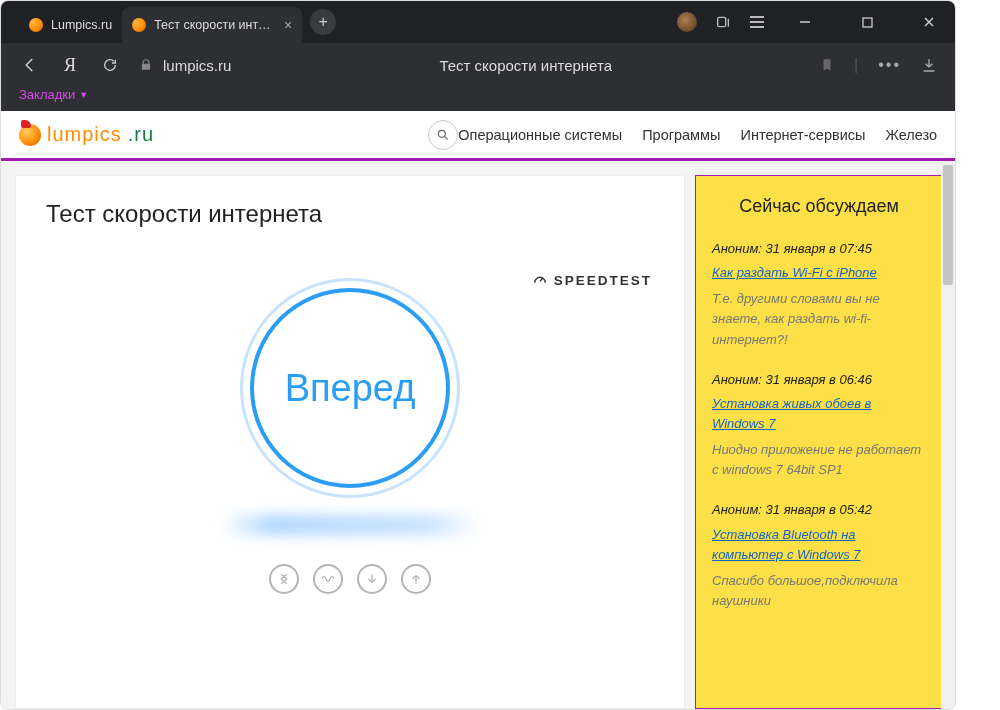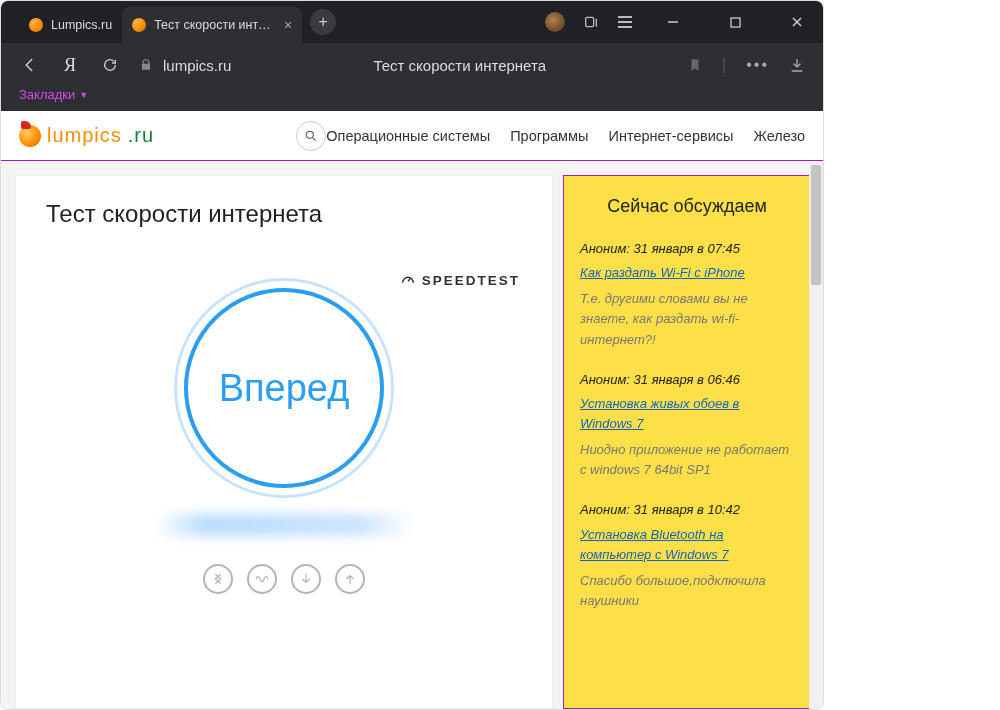--- a/index.html
+++ b/index.html
@@ -1,17 +1,17 @@
 <!DOCTYPE html>
 <html><head>
 <meta charset="utf-8">
 <style>
 * { margin: 0; padding: 0; box-sizing: border-box; font-family: -apple-system, "Segoe UI", Arial, sans-serif; }
 html, body { width: 1000px; height: 710px; overflow: hidden; background: #fff; }
-.window { width: 824px; height: 710px; background: #fff; border-radius: 8px; overflow: hidden; display: flex; flex-direction: column; border: 1px solid #ddd; }
+.window { width: 956px; height: 710px; background: #fff; border-radius: 8px; overflow: hidden; display: flex; flex-direction: column; border: 1px solid #ddd; }
 
 .titlebar { height: 42px; background: #202124; display: flex; align-items: center; color: #ccc; font-size: 13px; }
 .tabs { display: flex; align-items: flex-end; height: 100%; padding-left: 18px; }
 .tab { display: flex; align-items: center; height: 36px; padding: 0 10px; gap: 8px; color: #ddd; border-top-left-radius: 8px; border-top-right-radius: 8px; cursor: pointer; max-width: 180px; }
 .tab.active { background: #2e2f33; }
 .tab-favicon { width: 14px; height: 14px; border-radius: 50%; background: radial-gradient(circle at 30% 30%, #ffb347 0%, #ff8c00 60%, #b35900 100%); flex-shrink: 0; }
 .tab-title { white-space: nowrap; overflow: hidden; text-overflow: ellipsis; font-size: 12.5px; }
 .tab-close { font-size: 14px; color: #aaa; }
 .newtab { width: 26px; height: 26px; border-radius: 50%; background: #3a3b3f; color: #ccc; display: flex; align-items: center; justify-content: center; margin-left: 8px; font-size: 16px; align-self: center; }
 .titlebar-spacer { flex: 1; }
@@ -23,21 +23,21 @@
 .addrbar { height: 44px; background: #2e2f33; display: flex; align-items: center; padding: 0 18px; gap: 18px; color: #ccc; }
 .addrbtn { width: 22px; display: flex; justify-content: center; font-size: 16px; color: #ccc; }
 .url-group { display: flex; align-items: center; gap: 10px; flex: 0 0 auto; }
 .url-domain { color: #ddd; font-size: 15px; }
 .page-title-bar { flex: 1; text-align: center; color: #ddd; font-size: 15px; }
 .addr-right { display: flex; align-items: center; gap: 20px; color: #888; }
 
 .bookmarksbar { height: 24px; background: #2e2f33; display: flex; align-items: flex-start; padding: 0 18px 4px; color: #d946ef; font-size: 13px; }
 .bookmarks-lbl { display: flex; align-items: center; gap: 4px; }
 
-.siteheader { height: 50px; background: #fff; border-bottom: 1px solid #a21caf; display: flex; align-items: center; padding: 0 18px; gap: 0; }
+.siteheader { height: 50px; background: #fff; border-bottom: 3px solid #a21caf; display: flex; align-items: center; padding: 0 18px; gap: 0; }
 .logo { display: flex; align-items: center; gap: 6px; font-family: Georgia, serif; letter-spacing: 1px; }
 .logo-ball { width: 22px; height: 22px; border-radius: 50%; background: radial-gradient(circle at 35% 35%, #ffcc66 0%, #ff8c00 60%, #cc5200 100%); position: relative; }
 .logo-ball::after { content: ""; position: absolute; top: -4px; left: 2px; width: 10px; height: 8px; background: #d22; border-radius: 2px 6px 2px 2px; }
 .logo-text1 { color: #ff8c00; font-size: 20px; }
 .logo-text2 { color: #15803d; font-size: 20px; }
 .siteheader-spacer { flex: 1; }
 .search-circ { width: 30px; height: 30px; border-radius: 50%; border: 1px solid #ccc; display: flex; align-items: center; justify-content: center; color: #666; font-size: 14px; }
 .nav { display: flex; gap: 20px; font-size: 14.5px; color: #333; text-align: center; }
 .nav-item { cursor: pointer; white-space: nowrap; }
 
@@ -242,21 +242,21 @@
         <div class="body-text">Т.е. другими словами вы не знаете, как раздать wi-fi-интернет?!</div>
       </div>
 
       <div class="comment">
         <div class="meta">Аноним: 31 января в 06:46</div>
         <a href="#">Установка живых обоев в Windows 7</a>
         <div class="body-text">Ниодно приложение не работает с windows 7 64bit SP1</div>
       </div>
 
       <div class="comment">
-        <div class="meta">Аноним: 31 января в 10:42</div>
+        <div class="meta">Аноним: 31 января в 05:42</div>
         <a href="#">Установка Bluetooth на компьютер с Windows 7</a>
         <div class="body-text">Спасибо большое,подключила наушники</div>
       </div>
     </div>
 
     <div class="vscroll">
       <div class="vthumb"></div>
     </div>
   </div>
 

